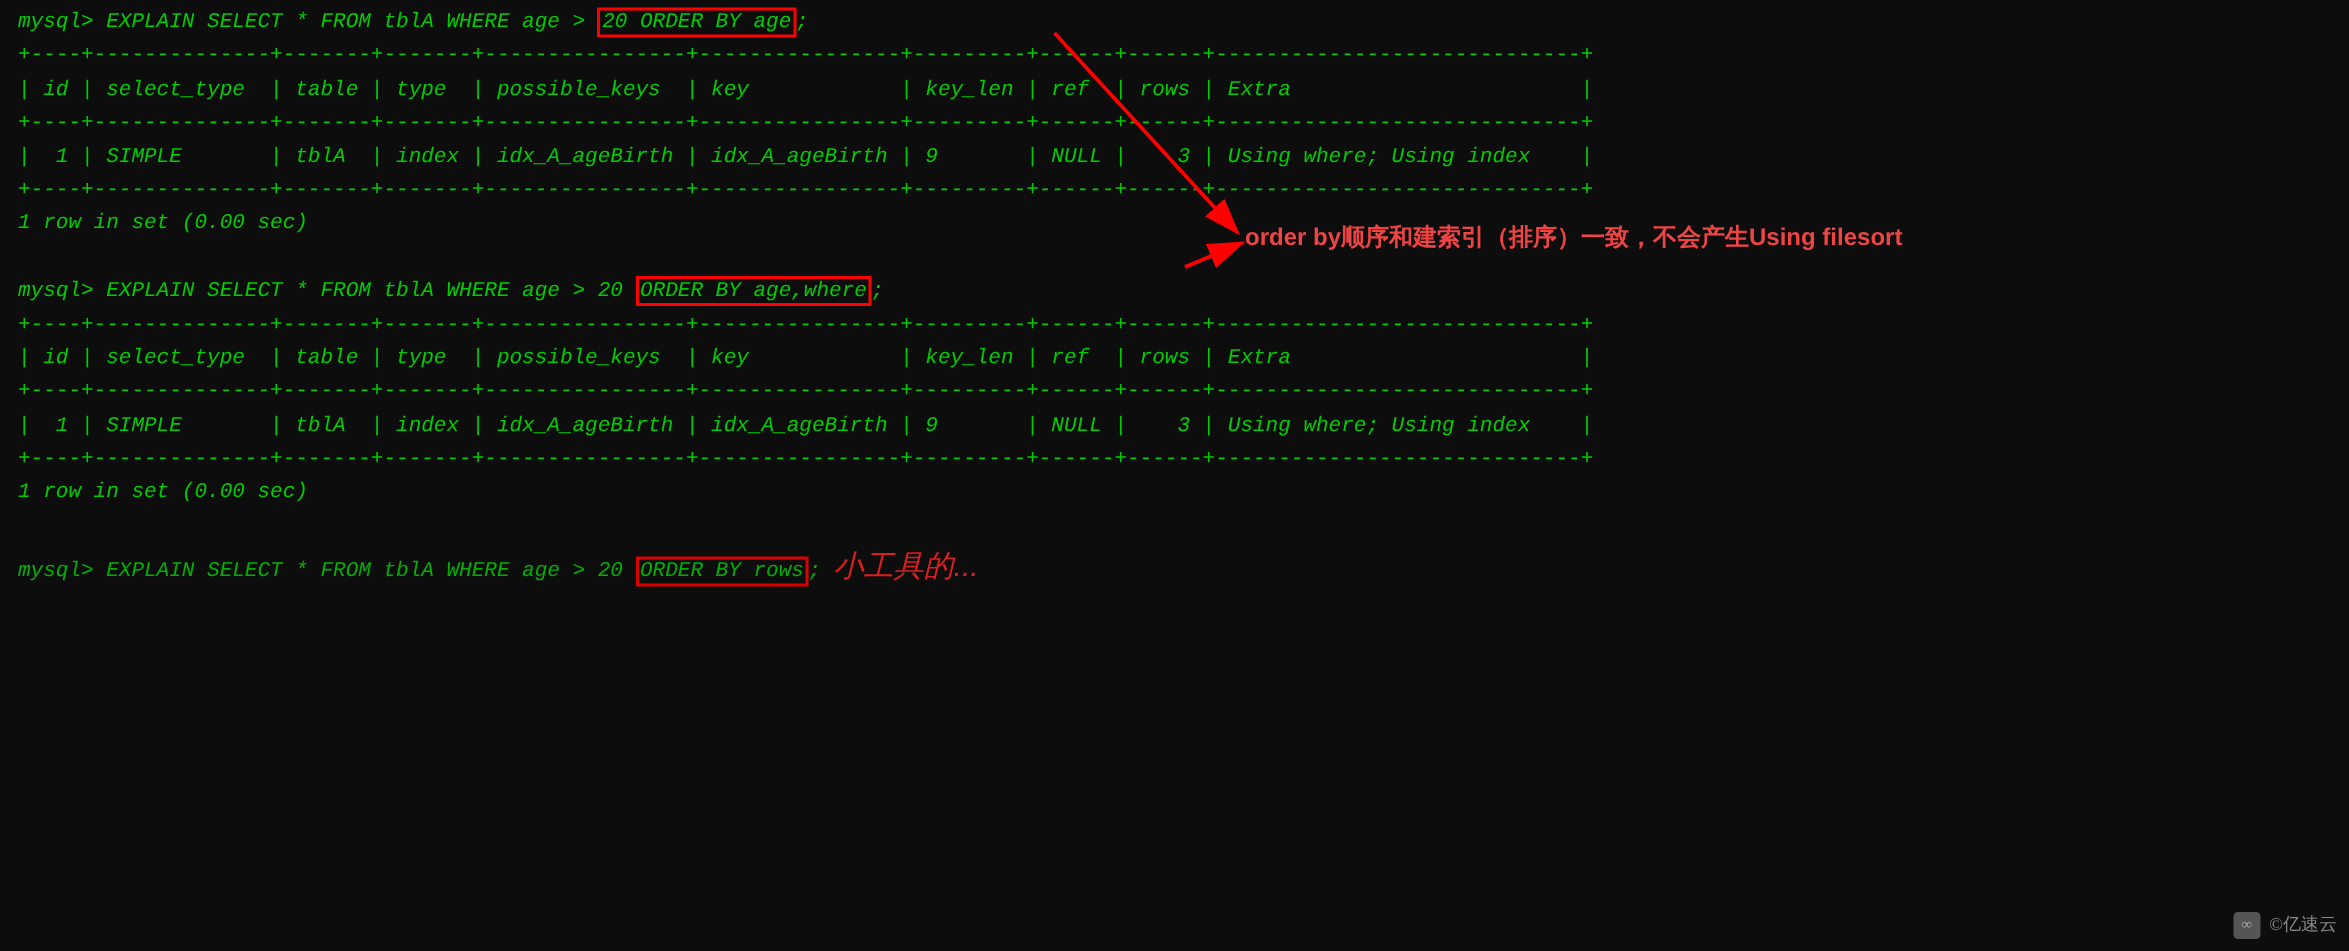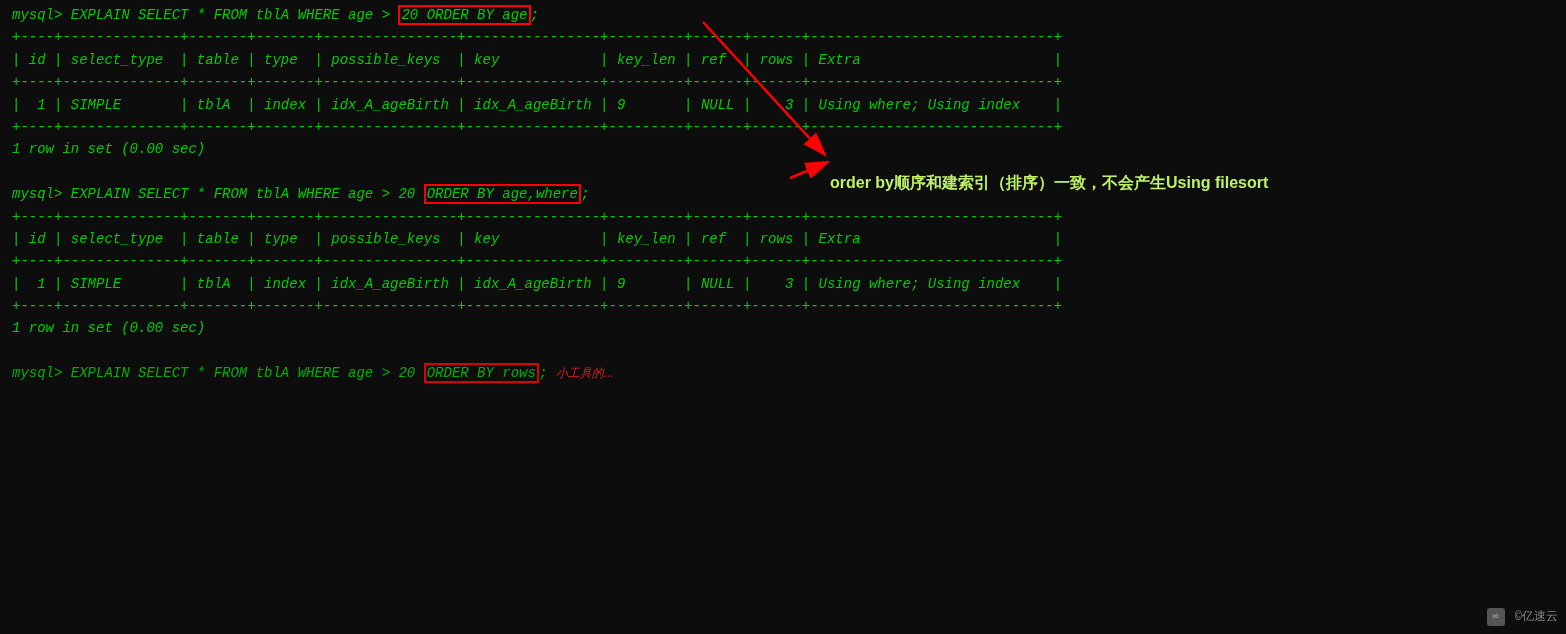--- a/index.html
+++ b/index.html
@@ -28,47 +28,46 @@
       font-style: italic;
     }
     .highlight-box {
       display: inline;
       border: 2px solid red;
       padding: 0 1px;
       color: #00cc00;
     }
     .annotation {
       position: absolute;
-      color: #bef264;
+      color: #ef4444;
       font-size: 16px;
       font-family: 'Arial', sans-serif;
       font-weight: bold;
       white-space: nowrap;
-      margin-top: 25px;
     }
     .arrow-svg {
       position: absolute;
       pointer-events: none;
     }
     .watermark {
       position: absolute;
       bottom: 8px;
       right: 8px;
       color: #888;
       font-size: 12px;
-      font-family: Liberation Mono, monospace;
+      font-family: Liberation Serif, serif;
     }
     .partial-line {
       color: #00cc00;
       opacity: 0.85;
     }
     .partial-annotation {
       color: #ff2222;
       font-family: Arial, sans-serif;
-      font-size: 12px;
+      font-size: 20px;
     }
   </style>
 </head>
 <body>
 
 <div class="terminal">
 
   <div class="line"><span>mysql&gt; EXPLAIN SELECT * FROM tblA WHERE age &gt; <span class="highlight-box">20 ORDER BY age</span>;</span></div>
   <div class="line">+----+--------------+-------+-------+----------------+----------------+---------+------+------+-----------------------------+</div>
   <div class="line">| id | select_type  | table | type  | possible_keys  | key            | key_len | ref  | rows | Extra                       |</div>

